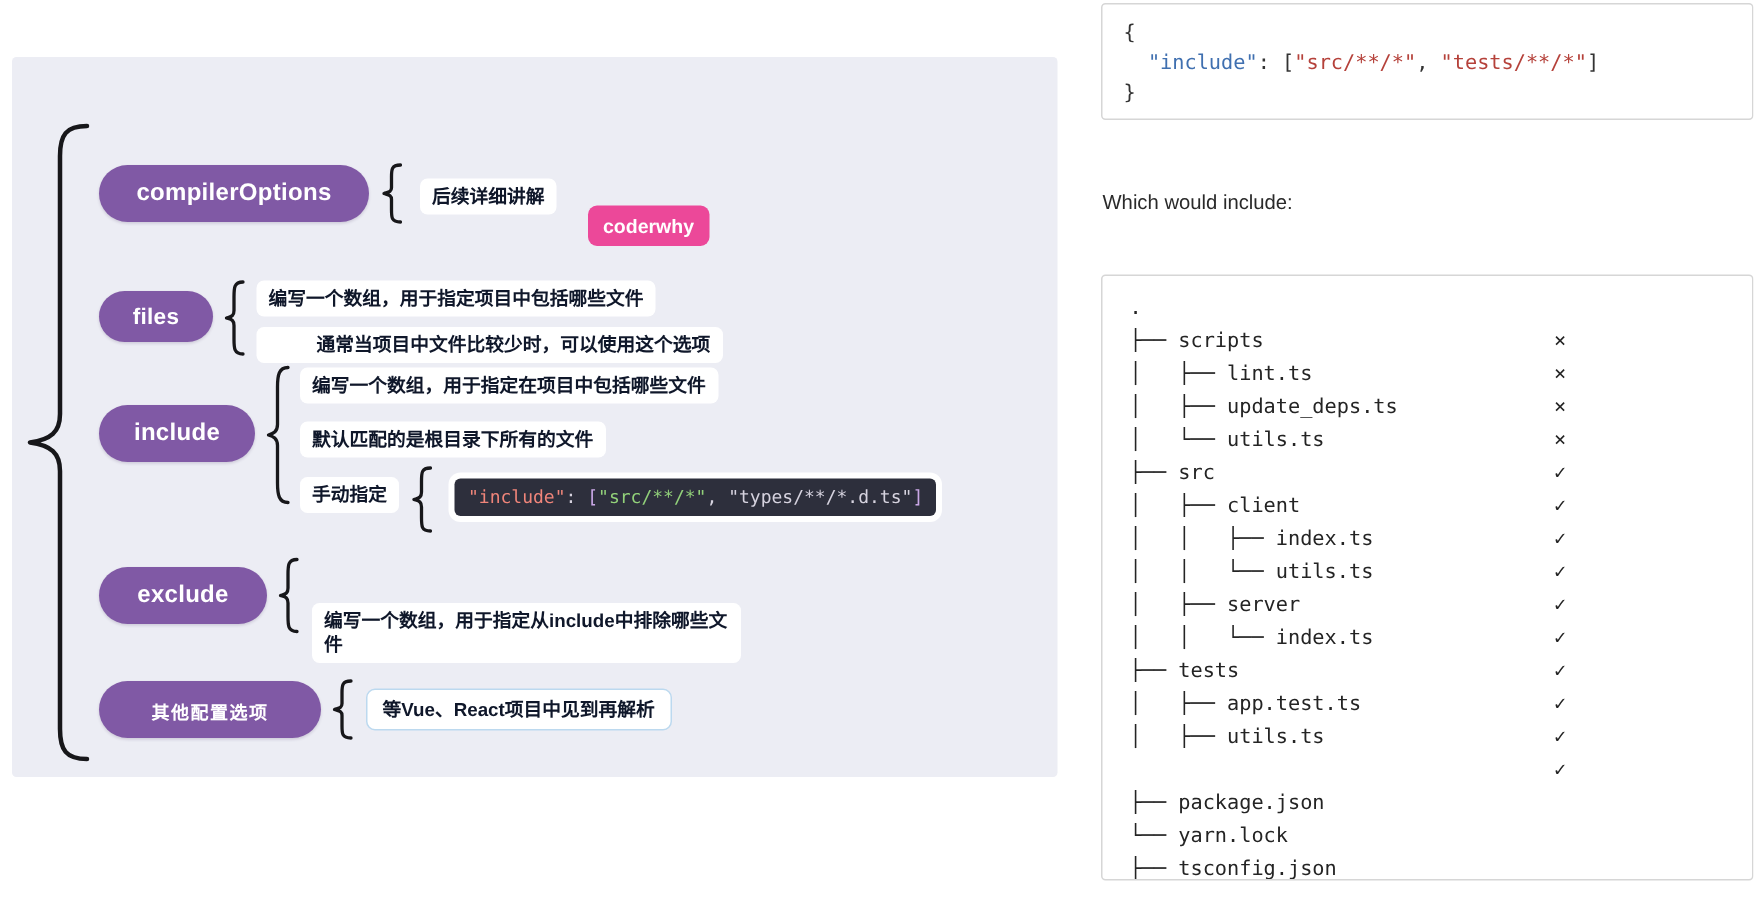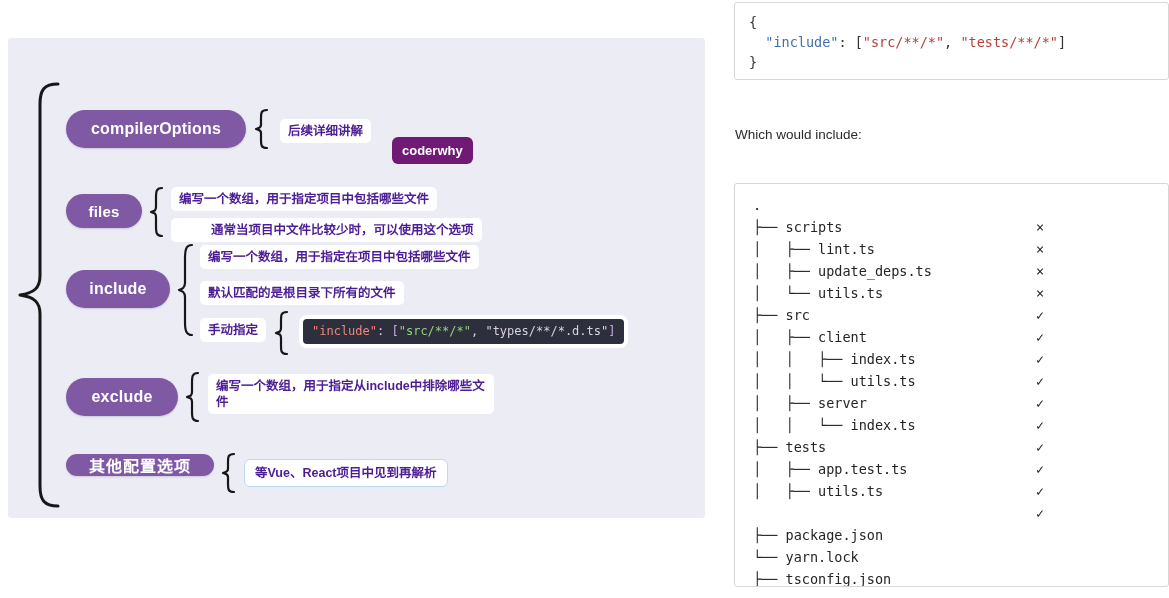--- a/index.html
+++ b/index.html
@@ -46,36 +46,36 @@
   .node.cn { letter-spacing: 1px; }
 
   
   .brace { position: absolute; color: #17171a; pointer-events: none; }
 
   
   .chip {
     position: absolute;
     display: flex; align-items: center;
     background: #ffffff;
-    color: #4c1d95;
+    color: #0f172a;
     border-radius: 5px;
     font-size: 12.5px;
     font-weight: bold;
     line-height: 16px;
     padding: 4px 8px;
     white-space: nowrap;
   }
-  .chip.wrap { white-space: normal; }
+  .chip.wrap { white-space: normal; margin-top: 28px; }
   .chip.bordered { border: 1.5px solid #bcd9ef; border-radius: 6px; padding: 5px 10px; }
 
   
   .badge {
     position: absolute;
     display: flex; align-items: flex-end; justify-content: center;
-    background: #701a75;
+    background: #ec4899;
     color: #ffffff;
     font-weight: bold;
     font-size: 13px;
     border-radius: 6px;
     padding: 6px 10px;
     white-space: nowrap;
   }
 
   
   .code-pill {
@@ -214,21 +214,21 @@
     <div class="node" style="left:58px; top:340px; width:112px; height:38px; font-size:16px;">
       <span>exclude</span>
     </div>
     <svg class="brace" style="left:176px; top:333px; width:18px; height:52px;" viewBox="0 0 18 52" aria-hidden="true">
       <path d="M14 2 C8 2 8 6 8 12 L8 21 C8 25 6 25 3 26 C6 27 8 27 8 31 L8 40 C8 46 8 50 14 50" fill="none" stroke="#17171a" stroke-width="2.2" stroke-linecap="round" stroke-linejoin="round"></path>
     </svg>
     <div class="chip wrap" style="left:200px; top:336px; width:286px;">
       <span>编写一个数组，用于指定从include中排除哪些文件</span>
     </div>
 
-    <div class="node cn" style="left:58px; top:416px; width:148px; height:22px; font-size:16px;">
+    <div class="node cn" style="left:58px; top:416px; width:148px; height:38px; font-size:12px;">
       <span>其他配置选项</span>
     </div>
     <svg class="brace" style="left:212px; top:414px; width:18px; height:42px;" viewBox="0 0 18 42" aria-hidden="true">
       <path d="M14 2 C8 2 8 5 8 10 L8 17 C8 20 6 20 3 21 C6 22 8 22 8 25 L8 32 C8 37 8 40 14 40" fill="none" stroke="#17171a" stroke-width="2.2" stroke-linecap="round" stroke-linejoin="round"></path>
     </svg>
     <div class="chip bordered" style="left:236px; top:421px;">
       <span>等Vue、React项目中见到再解析</span>
     </div>
 
   </div>

